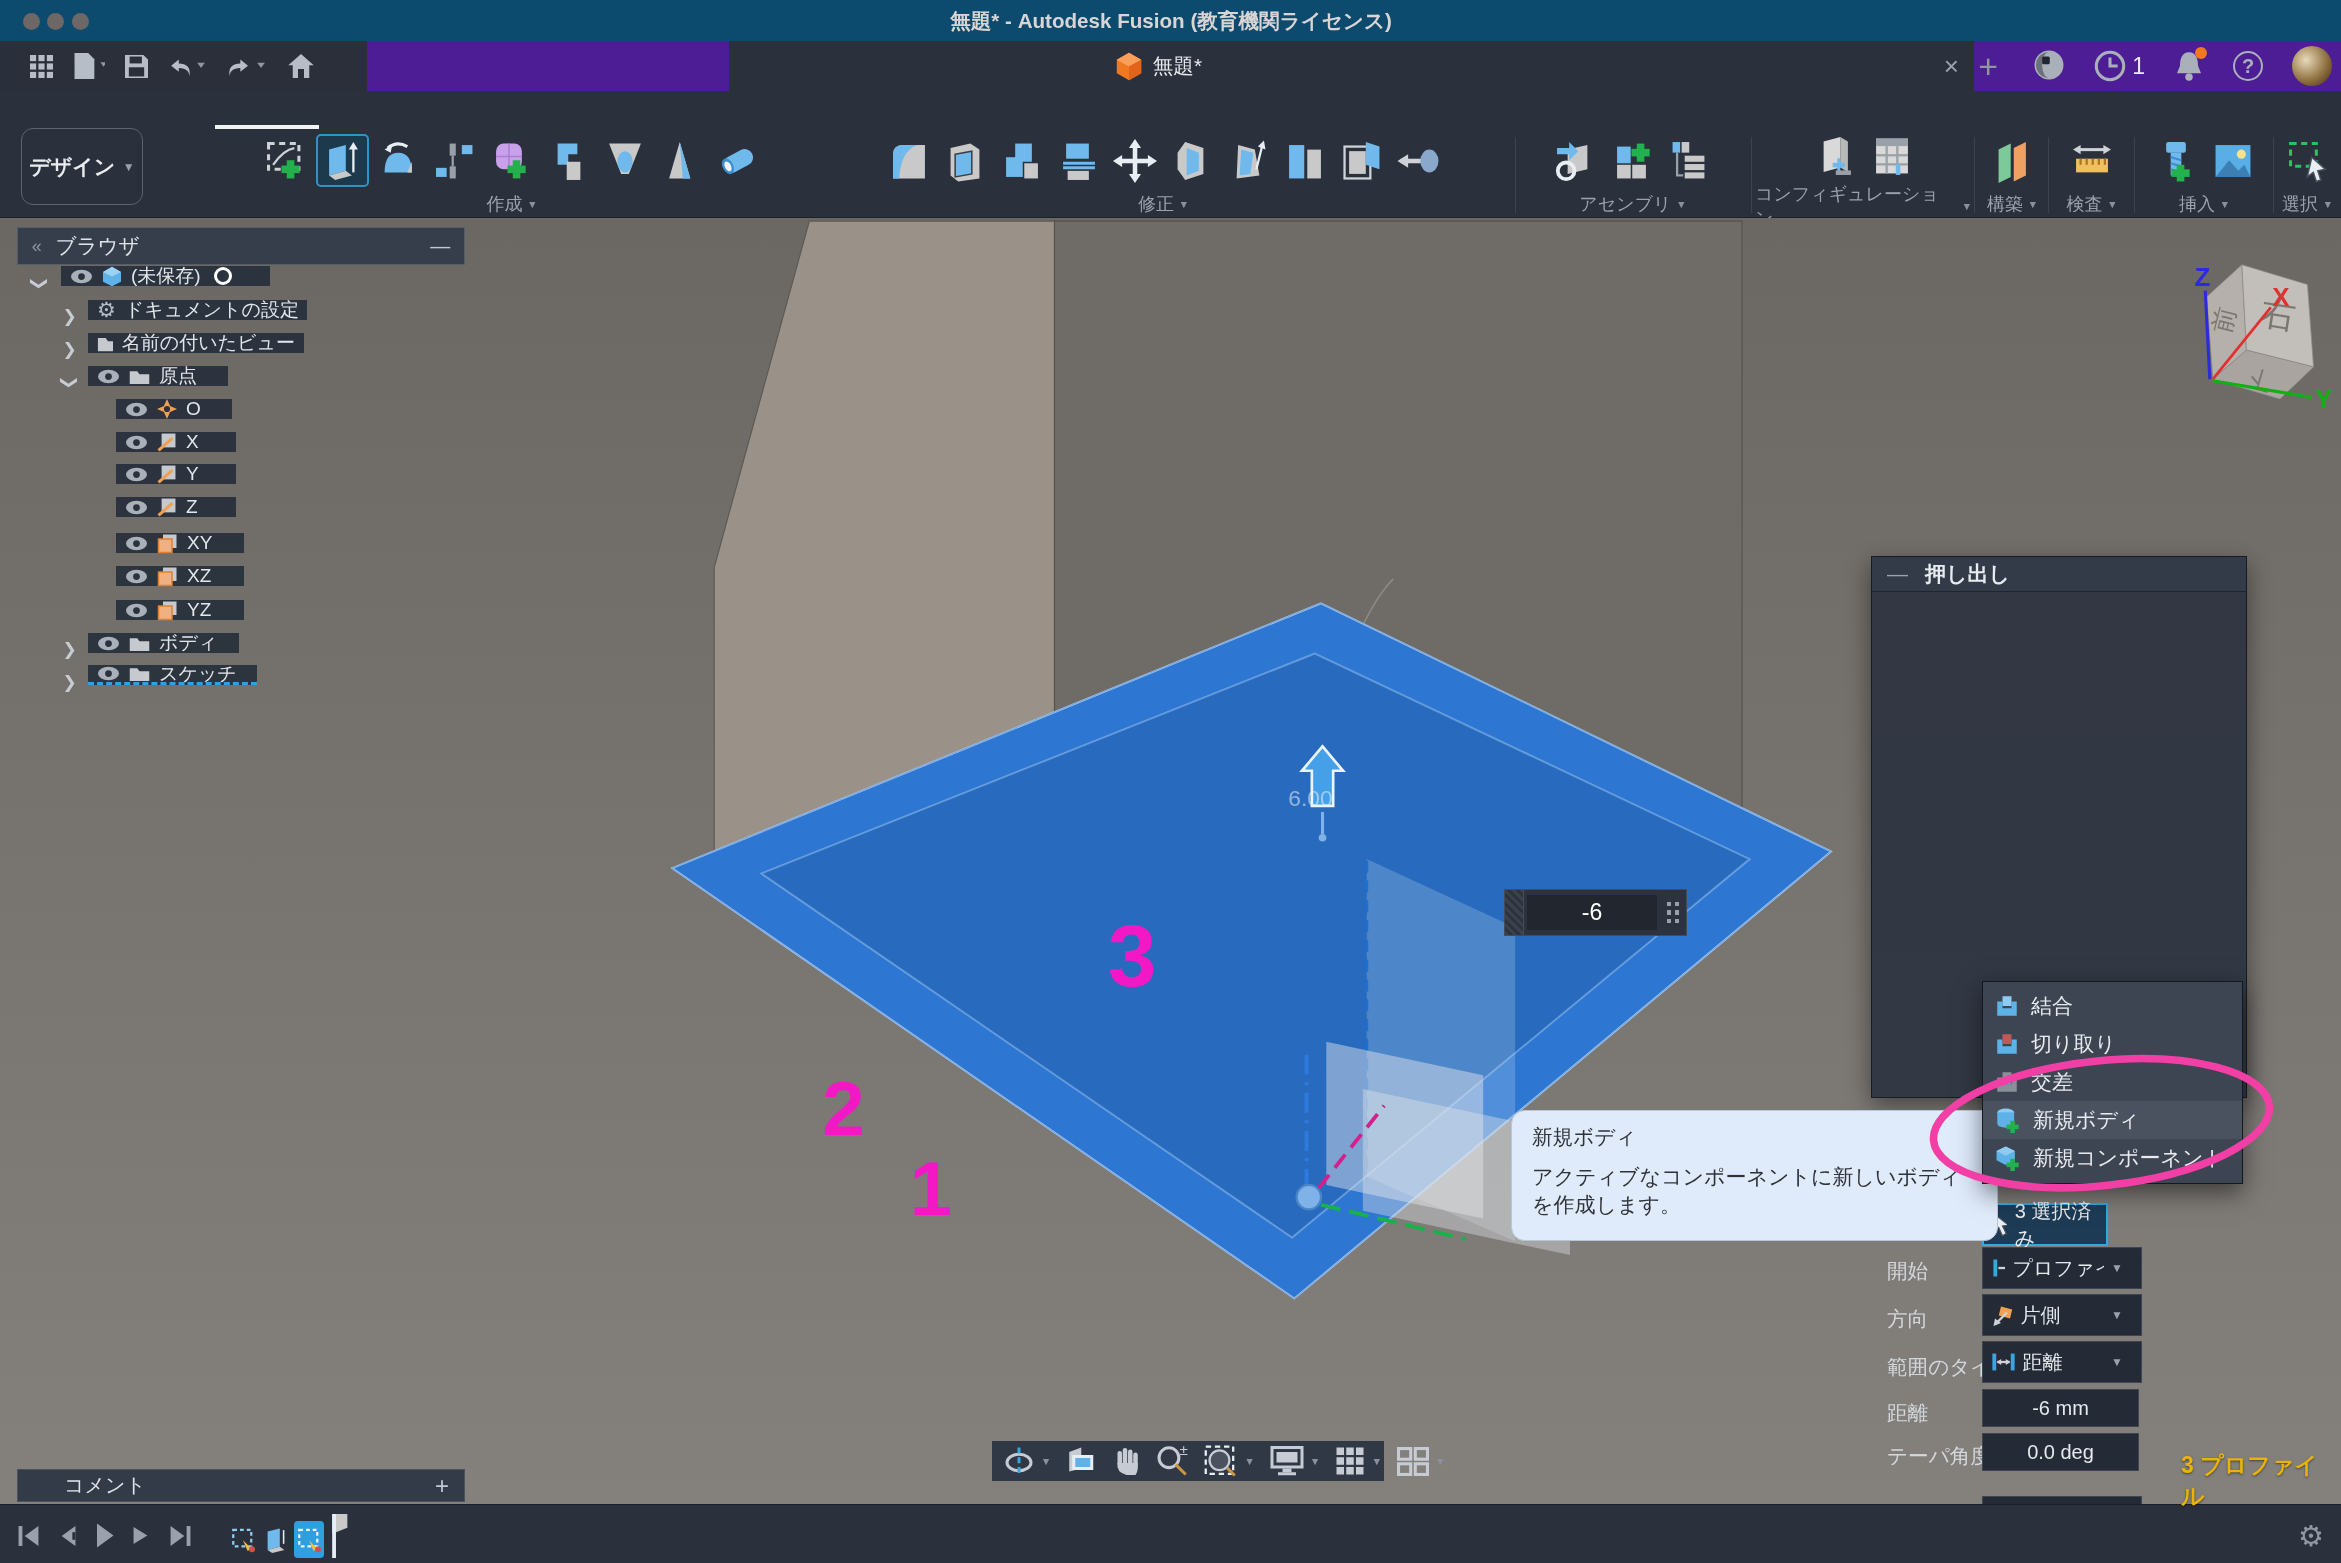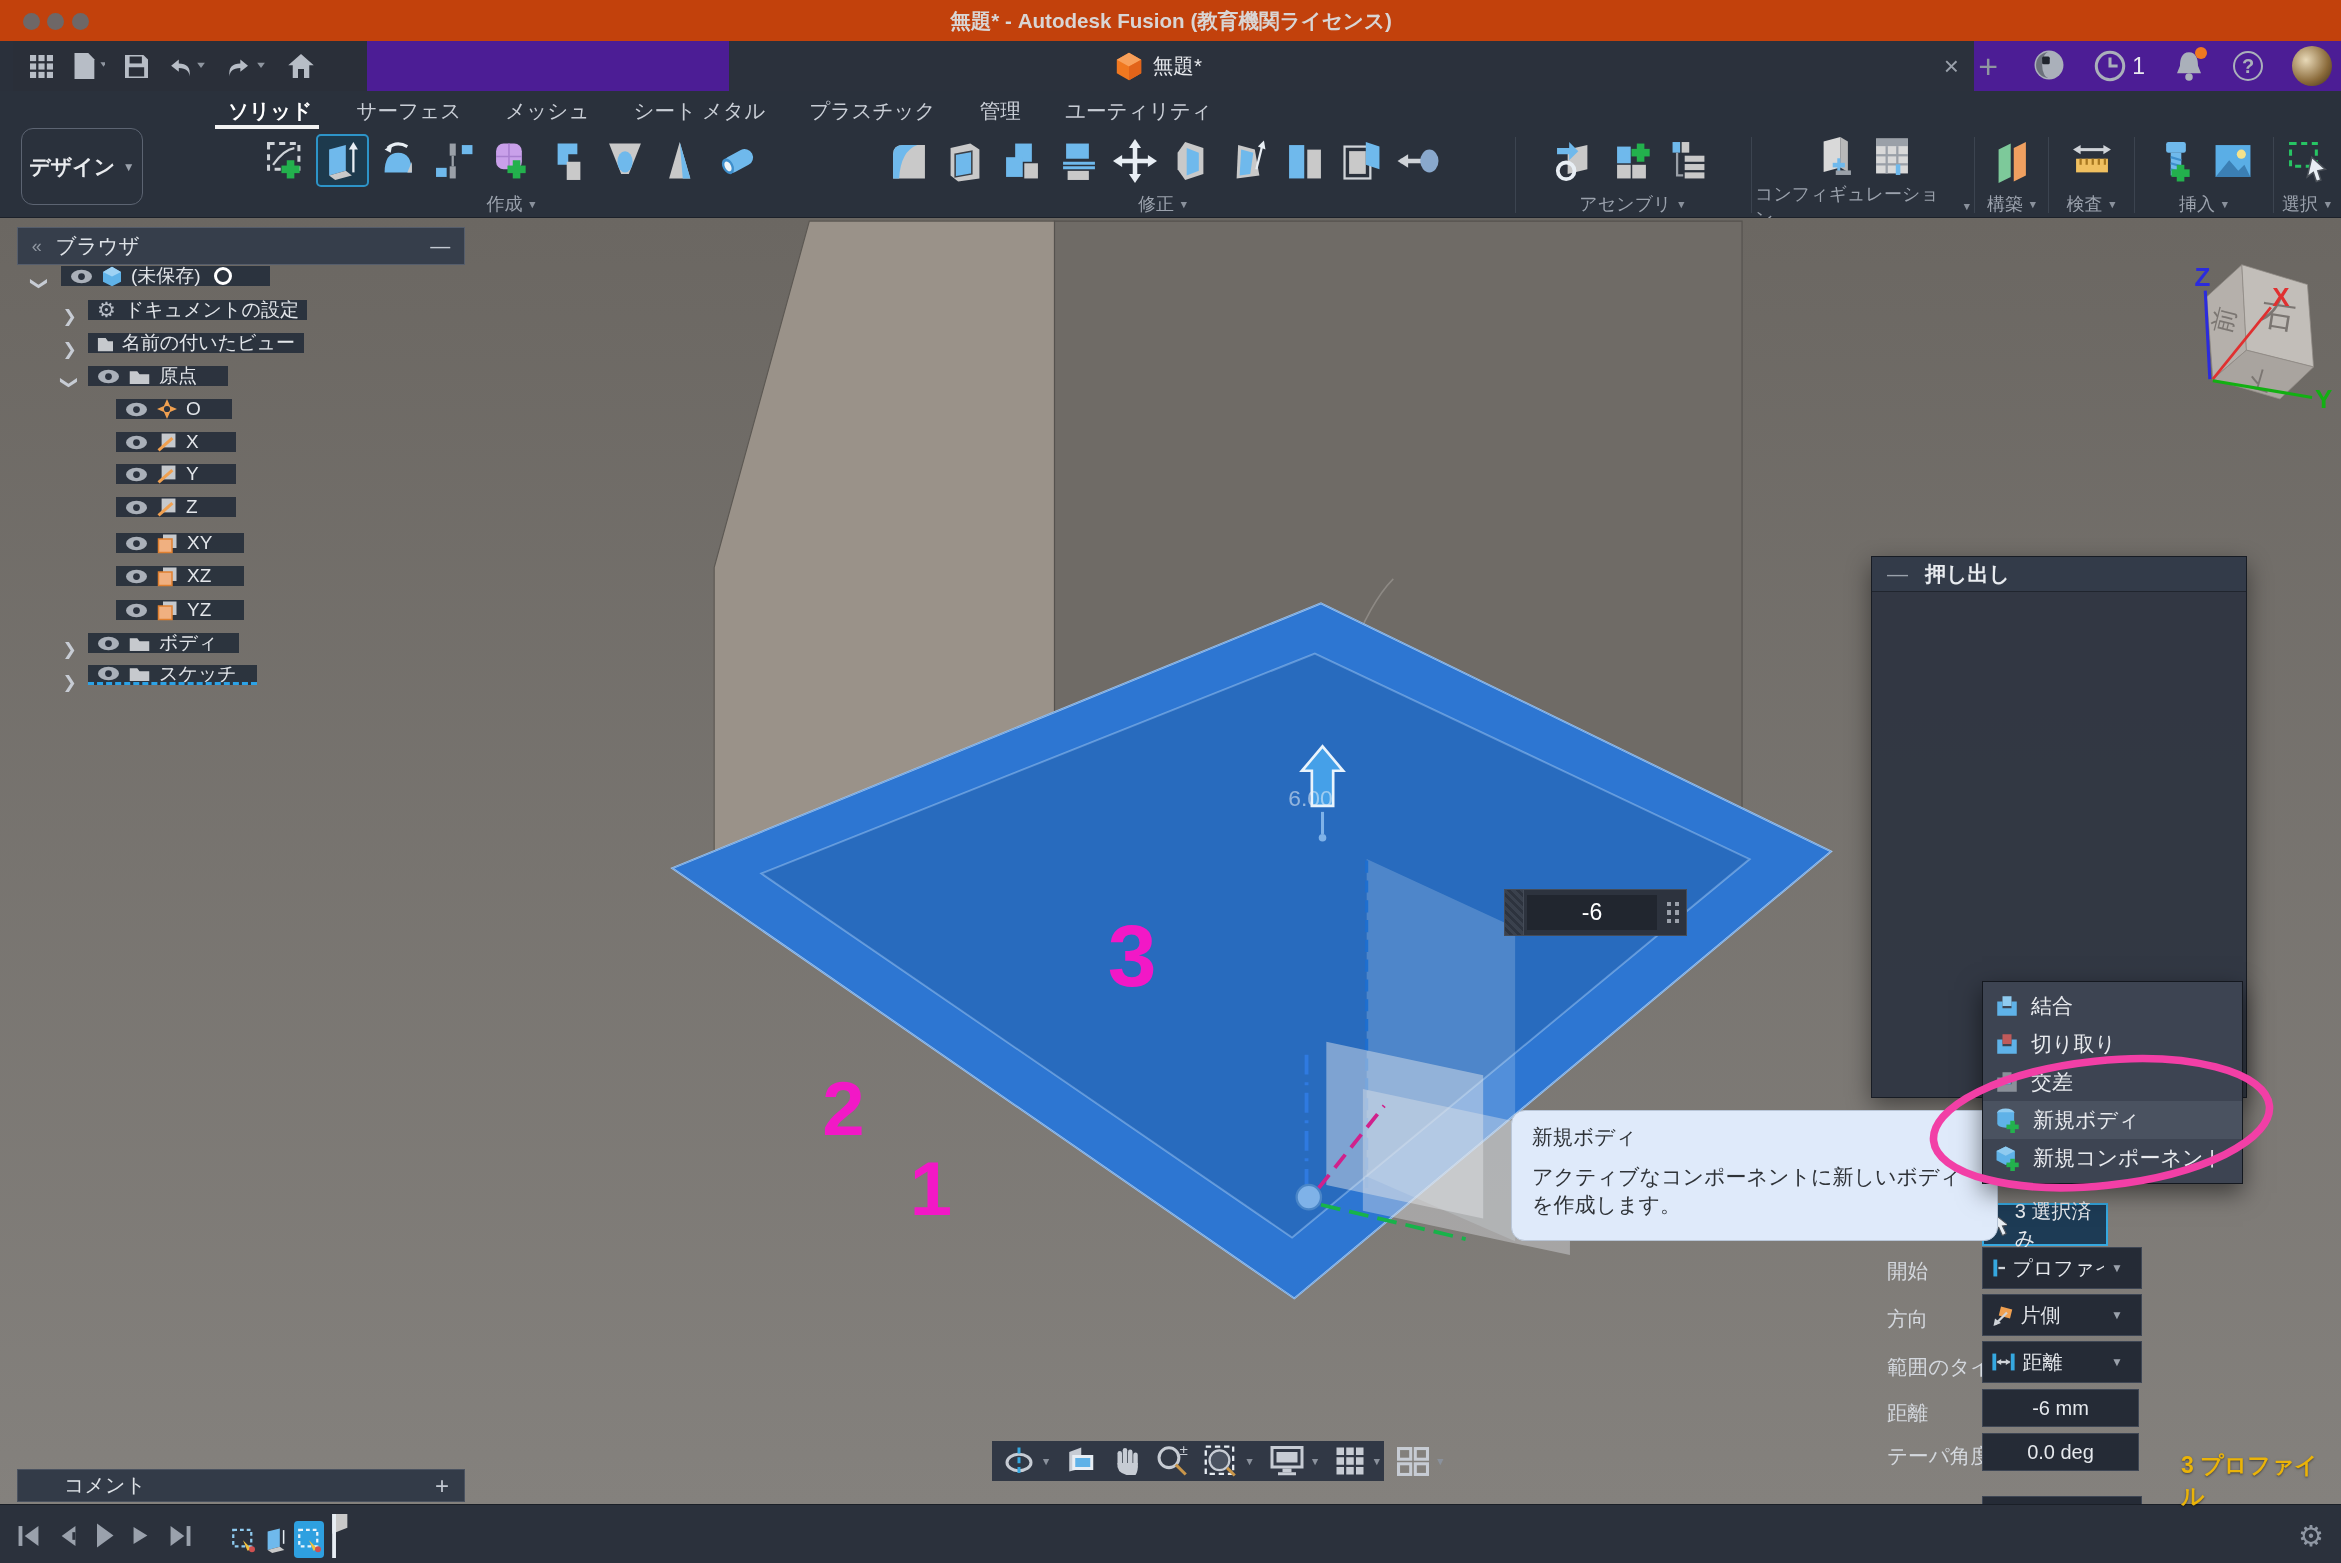--- a/index.html
+++ b/index.html
@@ -1,21 +1,21 @@
 <!DOCTYPE html>
 <html style="font-size:12px"><head>
 <meta charset="utf-8">
 <style>
   html,body{margin:0;padding:0;background:#111;}
   #app{position:relative;width:2342px;height:1564px;overflow:hidden;
        font-family:"Liberation Sans","DejaVu Sans",sans-serif;
        background:#2a303b;-webkit-font-smoothing:antialiased;}
   .abs{position:absolute;}
   
-  .titlebar{left:0;top:0;width:2342px;height:41px;background:#c2410c;display:flex;align-items:center;justify-content:center;}
+  .titlebar{left:0;top:0;width:2342px;height:41px;background:#0c4a6e;display:flex;align-items:center;justify-content:center;}
   .tl{position:absolute;top:13px;width:17px;height:17px;border-radius:50%;background:#6e6767;}
   .titlebar .txt{color:#d9d5d4;font-size:20.6px;font-weight:bold;}
   
   .topstrip{left:13px;top:41px;width:2342px;height:50px;background:#4c1d95;text-align:center;}
   .qat{position:absolute;left:0;top:0;width:354px;height:50px;background:#2a2f39;display:flex;align-items:center;gap:20px;padding-left:17px;box-sizing:border-box;}
   .qicon{color:#b7bdc6;display:flex;align-items:center;}
   .doctab{position:absolute;left:716px;top:0;width:1245px;height:50px;background:#2b313c;display:flex;align-items:center;}
   .doctab .inner{position:absolute;left:387px;display:flex;align-items:center;gap:10.7px;color:#e8eaee;font-size:20.6px;}
   .tabclose{position:absolute;right:15px;color:#9aa1ab;font-size:26px;cursor:default;}
   .topright{position:absolute;right:0;top:0;height:50px;display:flex;align-items:center;gap:29px;padding-right:23px;color:#c3c9d2;}
@@ -165,29 +165,20 @@
             <circle cx="20" cy="37" r="5" fill="#aab0ba"></circle>
           </svg>
         <span style="position:absolute;right:-3px;top:-1.5px;width:12px;height:12px;border-radius:50%;background:#f07820"></span>
       </span>
       <span class="circbtn">?</span>
       <span style="width:40px;height:40px;border-radius:50%;background:radial-gradient(circle at 35% 35%,#e8d9b8,#8a6a3a 60%,#3a2a18);overflow:hidden"></span>
     </div>
   </div>
 
   <div class="abs ribbon">
-    <div class="rtabs">
-      <span class="rtab active">ソリッド</span>
-      <span class="rtab">サーフェス</span>
-      <span class="rtab">メッシュ</span>
-      <span class="rtab">シート メタル</span>
-      <span class="rtab">プラスチック</span>
-      <span class="rtab">管理</span>
-      <span class="rtab">ユーティリティ</span>
-    </div>
     <div class="tabline"></div>
 
     <div class="wsbtn">
       <span>デザイン</span>
       <span class="crt" style="font-size:12px;color:#9aa1ab">▼</span>
     </div>
 
     <div class="grp" style="left:213px;width:598px;">
       <div class="grpicons">
         <span class="ic">

